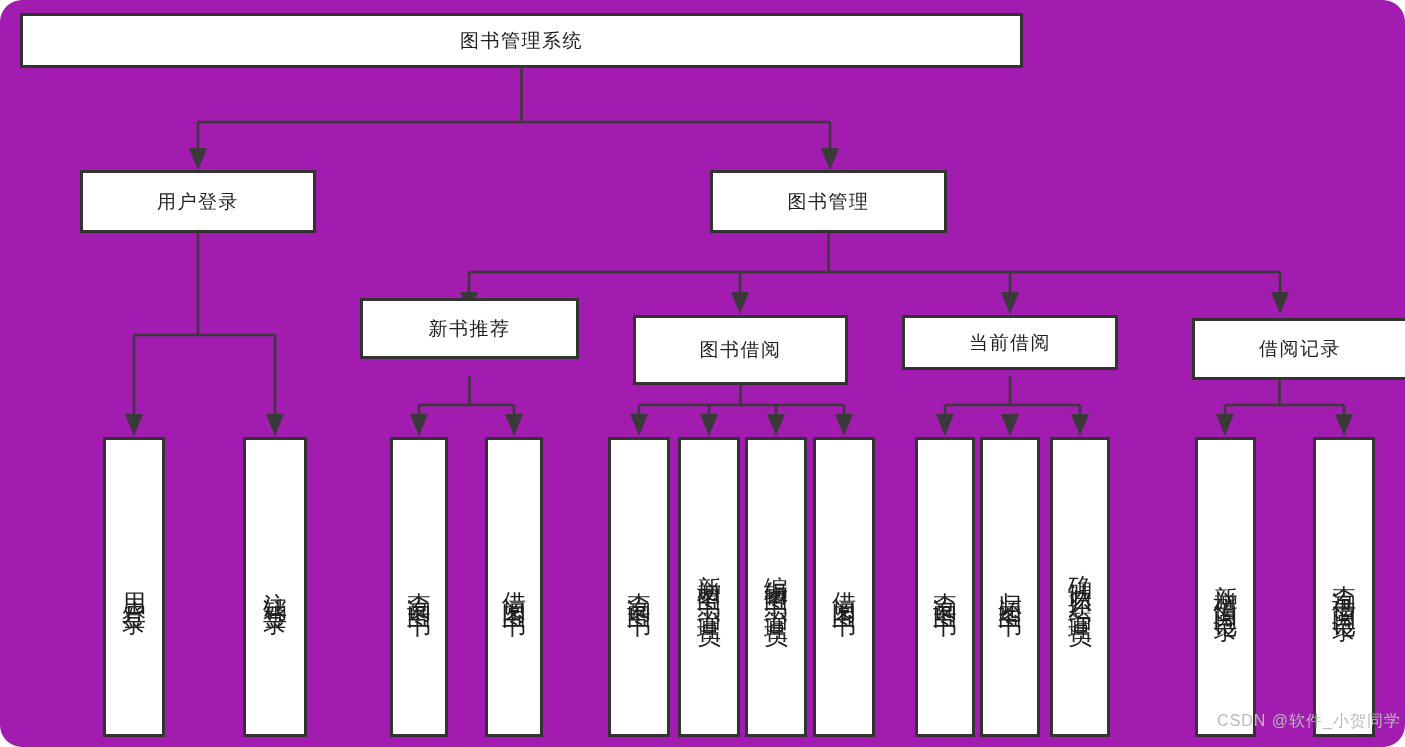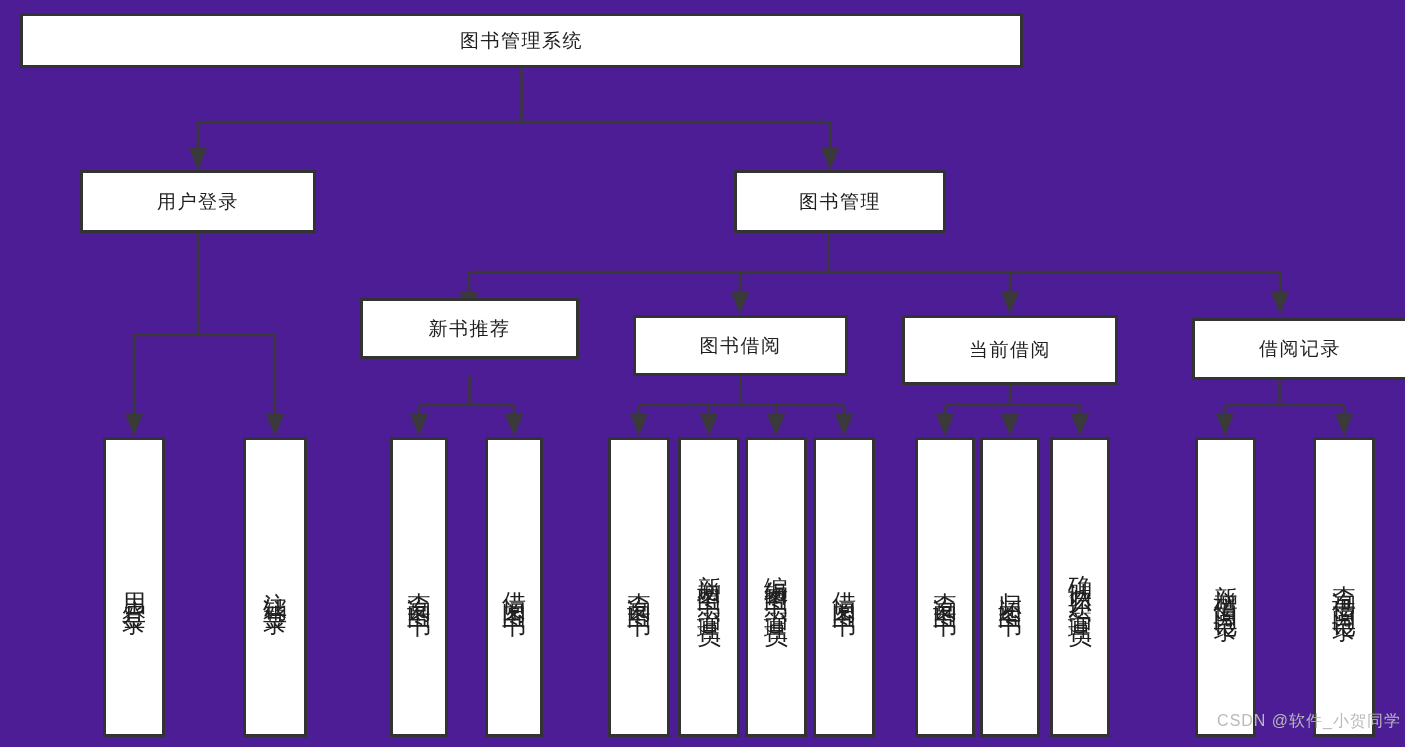--- a/index.html
+++ b/index.html
@@ -2,22 +2,23 @@
 <html><head>
 <meta charset="utf-8">
 <style>
   * { box-sizing: border-box; }
   html, body { margin: 0; padding: 0; background: #ffffff; }
   body { font-family: "Liberation Sans", "DejaVu Sans", sans-serif; }
   .canvas {
     position: relative;
     width: 1405px;
     height: 747px;
-    background: #4c1d95;
+    background: #a21caf;
     overflow: hidden;
+    border-radius: 22px;
   }
   .connectors {
     position: absolute;
     left: 0; top: 0;
     width: 1405px; height: 747px;
   }
   .node {
     position: absolute;
     border: 3px solid #333333;
     background: #ffffff;
@@ -102,25 +103,25 @@
     <g stroke="#3a3a3a" stroke-width="2.5" fill="none">
       <path d="M1279.5 376 V405 M1225 405 H1344 M1225 405 V418 M1344 405 V418"></path>
       <polygon fill="#3a3a3a" stroke="none" points="1216,414 1234,414 1225,436"></polygon>
       <polygon fill="#3a3a3a" stroke="none" points="1335,414 1353,414 1344,436"></polygon>
     </g>
   </svg>
 
   <div class="node h-node" style="left:20px; top:13px; width:1003px; height:55px;">图书管理系统</div>
 
   <div class="node h-node" style="left:80px; top:170px; width:236px; height:63px;">用户登录</div>
-  <div class="node h-node" style="left:734px; top:170px; width:212px; height:63px;">图书管理</div>
+  <div class="node h-node" style="left:710px; top:170px; width:237px; height:63px;">图书管理</div>
 
   <div class="node h-node" style="left:360px; top:298px; width:219px; height:61px;">新书推荐</div>
-  <div class="node h-node" style="left:633px; top:315px; width:215px; height:61px;">图书借阅</div>
-  <div class="node h-node" style="left:902px; top:315px; width:216px; height:70px;">当前借阅</div>
+  <div class="node h-node" style="left:633px; top:315px; width:215px; height:70px;">图书借阅</div>
+  <div class="node h-node" style="left:902px; top:315px; width:216px; height:55px;">当前借阅</div>
   <div class="node h-node" style="left:1172px; top:318px; width:216px; height:62px;margin-left:20px;">借阅记录</div>
 
   <div class="node v-node" style="left:103px; width:62px;">
     <span class="v-text">用户登录</span>
   </div>
   <div class="node v-node" style="left:243px; width:64px;">
     <span class="v-text">注销登录</span>
   </div>
 
   <div class="node v-node" style="left:390px; width:58px;">

